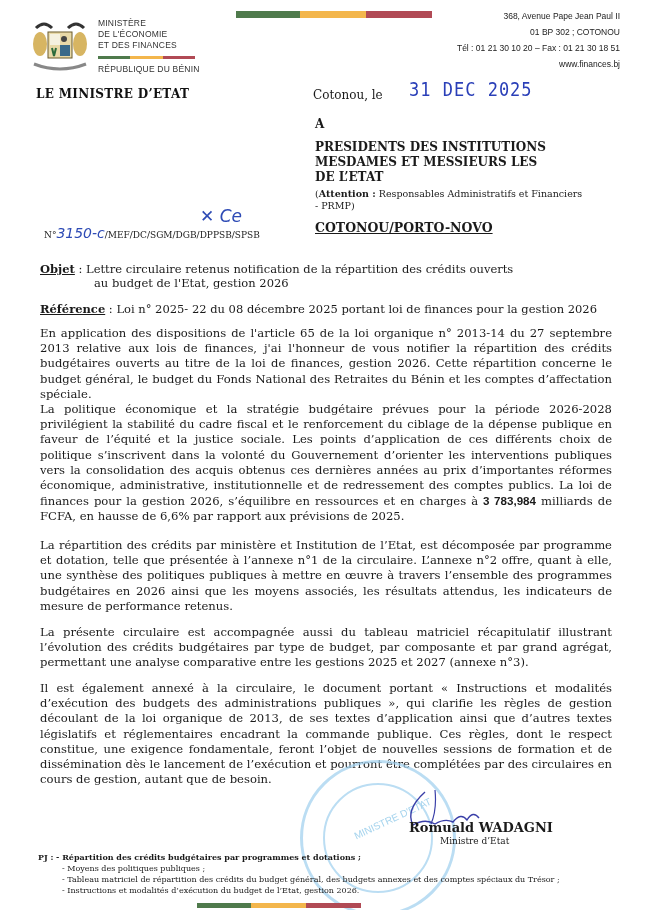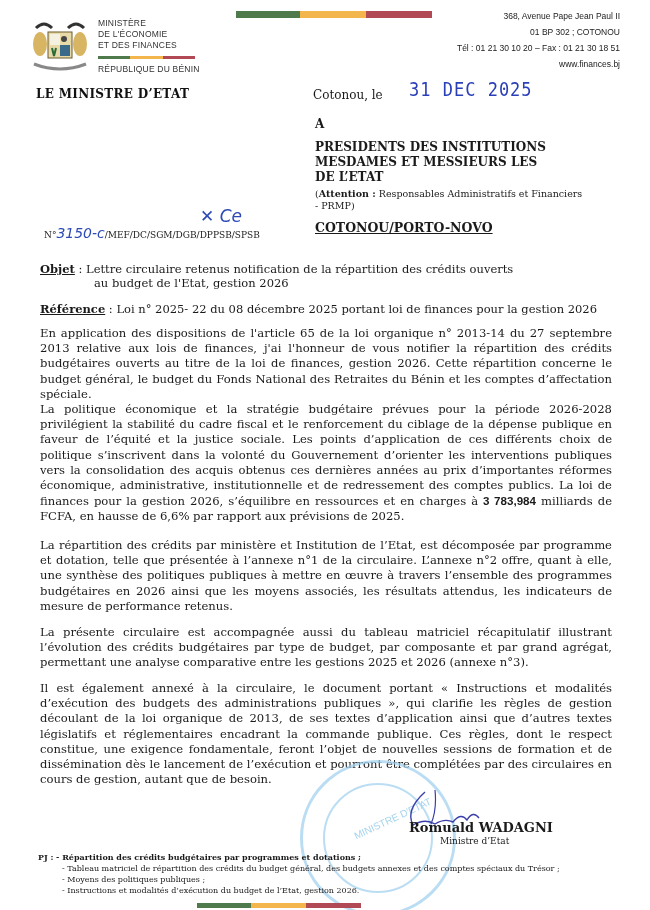--- a/index.html
+++ b/index.html
@@ -103,41 +103,41 @@
   <span class="cont">au budget de l'Etat, gestion 2026</span>
 </div>
 
 <div class="abs reference">
   <span class="lbl">Référence</span><span> : Loi n° 2025- 22 du 08 décembre 2025 portant loi de finances pour la gestion 2026</span>
 </div>
 
 <div class="abs para" style="top:326px;">En application des dispositions de l'article 65 de la loi organique n° 2013-14 du 27 septembre 2013 relative aux lois de finances, j'ai l'honneur de vous notifier la répartition des crédits budgétaires ouverts au titre de la loi de finances, gestion 2026. Cette répartition concerne le budget général, le budget du Fonds National des Retraites du Bénin et les comptes d’affectation spéciale.</div>
 <div class="abs para" style="top:402px;"><span>La politique économique et la stratégie budgétaire prévues pour la période 2026-2028 privilégient la stabilité du cadre fiscal et le renforcement du ciblage de la dépense publique en faveur de l’équité et la justice sociale. Les points d’application de ces différents choix de politique s’inscrivent dans la volonté du Gouvernement d’orienter les interventions publiques vers la consolidation des acquis obtenus ces dernières années au prix d’importantes réformes économique, administrative, institutionnelle et de redressement des comptes publics. La loi de finances pour la gestion 2026, s’équilibre en ressources et en charges à </span><b style="font-family:'Liberation Sans', sans-serif;">3 783,984</b><span> milliards de FCFA, en hausse de 6,6% par rapport aux prévisions de 2025.</span></div>
 <div class="abs para" style="top:538px;">La répartition des crédits par ministère et Institution de l’Etat, est décomposée par programme et dotation, telle que présentée à l’annexe n°1 de la circulaire. L’annexe n°2 offre, quant à elle, une synthèse des politiques publiques à mettre en œuvre à travers l’ensemble des programmes budgétaires en 2026 ainsi que les moyens associés, les résultats attendus, les indicateurs de mesure de performance retenus.</div>
-<div class="abs para" style="top:625px;">La présente circulaire est accompagnée aussi du tableau matriciel récapitulatif illustrant l’évolution des crédits budgétaires par type de budget, par composante et par grand agrégat, permettant une analyse comparative entre les gestions 2025 et 2026 (annexe n°3).</div>
+<div class="abs para" style="top:625px;">La présente circulaire est accompagnée aussi du tableau matriciel récapitulatif illustrant l’évolution des crédits budgétaires par type de budget, par composante et par grand agrégat, permettant une analyse comparative entre les gestions 2025 et 2027 (annexe n°3).</div>
 <div class="abs para" style="top:681px;">Il est également annexé à la circulaire, le document portant « Instructions et modalités d’exécution des budgets des administrations publiques », qui clarifie les règles de gestion découlant de la loi organique de 2013, de ses textes d’application ainsi que d’autres textes législatifs et réglementaires encadrant la commande publique. Ces règles, dont le respect constitue, une exigence fondamentale, feront l’objet de nouvelles sessions de formation et de dissémination dès le lancement de l’exécution et pourront être complétées par des circulaires en cours de gestion, autant que de besoin.</div>
 
 <div class="abs stamp">
   <div class="inner"></div>
   <div class="txt">MINISTRE D'ETAT</div>
 </div>
 
 <svg class="abs signature" viewBox="0 0 90 40">
   <path d="M30 2 Q10 20 18 35 Q30 28 40 34 Q50 28 58 32 Q66 22 72 30 Q78 20 84 28" stroke="#3a3fa8" stroke-width="1.4" fill="none"></path>
   <path d="M40 0 Q42 20 36 34" stroke="#3a3fa8" stroke-width="1.2" fill="none"></path>
 </svg>
 
 <div class="abs signer">Romuald WADAGNI</div>
 <div class="abs signer-title">Ministre d’Etat</div>
 
 <div class="abs pj">
   <span class="lbl">PJ :</span>
   <span class="item first">- Répartition des crédits budgétaires par programmes et dotations ;</span>
+  <span class="item">- Moyens des politiques publiques ;</span>
   <span class="item">- Tableau matriciel de répartition des crédits du budget général, des budgets annexes et des comptes spéciaux du Trésor ;</span>
-  <span class="item">- Moyens des politiques publiques ;</span>
   <span class="item">- Instructions et modalités d’exécution du budget de l’Etat, gestion 2026.</span>
 </div>
 
 <div class="flag-bar" style="left:197px; top:903px; width:164px; height:5px;">
   <span style="width:54px; background:#4f7a4c;"></span>
   <span style="width:55px; background:#f3b64c;"></span>
   <span style="width:55px; background:#b14a55;"></span>
 </div>
 
 </body></html>

